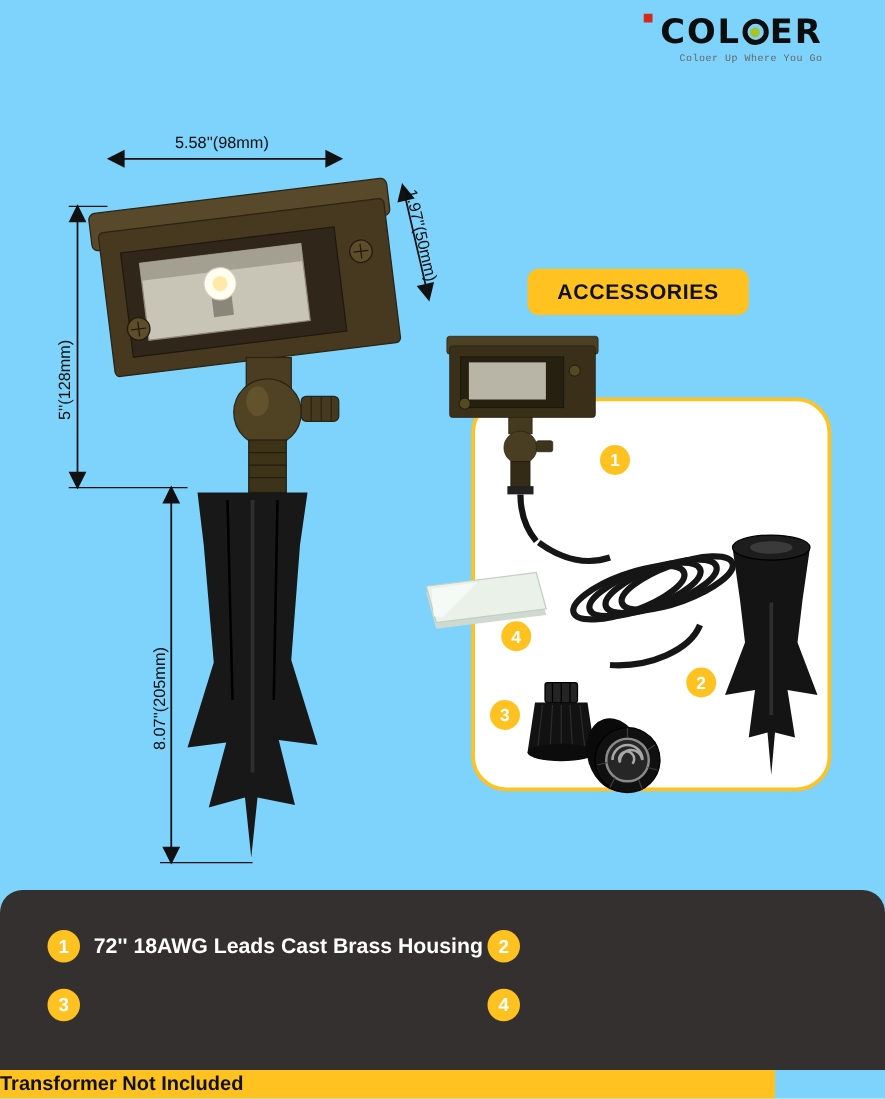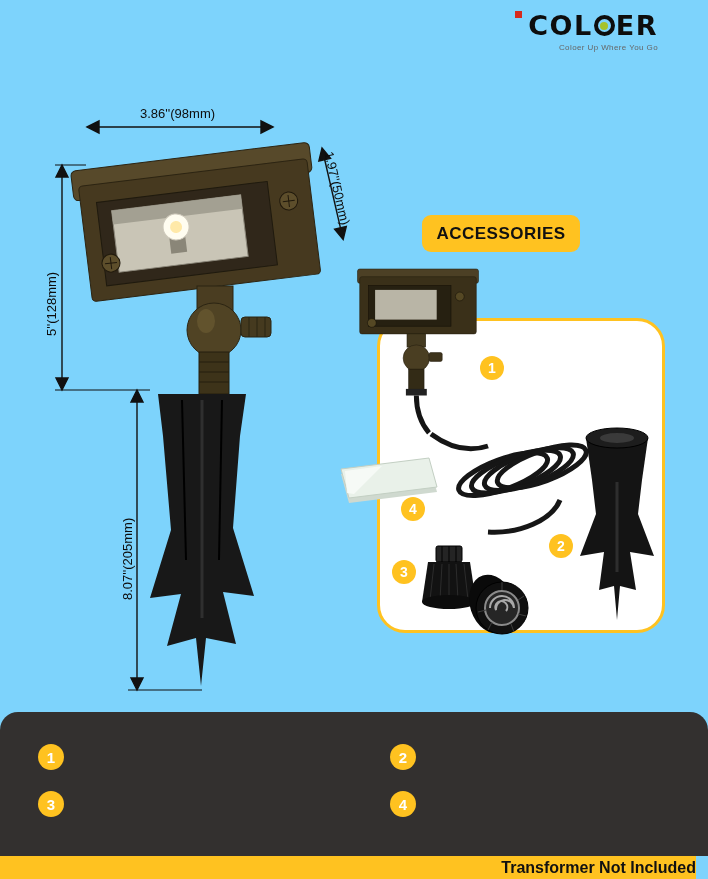--- a/index.html
+++ b/index.html
@@ -9,31 +9,31 @@
 
   
   .logo{position:absolute;top:10px;right:50px;text-align:right;z-index:5;}
   .brand{display:flex;align-items:center;justify-content:flex-end;font-weight:800;
          font-size:27px;letter-spacing:1.5px;color:#0d0d0d;position:relative;
          font-family:"DejaVu Sans","Liberation Sans",sans-serif;}
   .red-mark{position:absolute;left:-13px;top:1px;width:7px;height:7px;background:#d6291c;}
   .lens-o{width:21px;height:21px;border:4.5px solid #0d0d0d;border-radius:50%;
           box-sizing:border-box;margin:0 1px;position:relative;}
   .lens-o::after{content:"";position:absolute;inset:2.5px;background:#a6c32a;border-radius:50%;}
-  .tagline{font-size:8px;color:#666;margin-top:2px;letter-spacing:.4px;}
+  .tagline{font-size:8px;color:#666;margin-top:2px;letter-spacing:.4px;font-family:Liberation Mono, monospace;}
 
   
   .dim-label{position:absolute;font-size:13px;color:#0d0d0d;white-space:nowrap;z-index:4;}
   .dim-width{left:140px;top:106px;}
   .dim-face{left:336px;top:150px;transform:rotate(77deg);transform-origin:left top;}
   .dim-body{left:44px;top:336px;transform:rotate(-90deg);transform-origin:left top;}
   .dim-stake{left:120px;top:600px;transform:rotate(-90deg);transform-origin:left top;}
 
   
-  .acc-badge{position:absolute;left:422px;top:215px;width:158px;height:37px;z-index:2;
+  .acc-badge{position:absolute;left:422px;top:215px;width:177px;height:37px;z-index:2;
              background:var(--accent);border-radius:9px;display:flex;align-items:center;
              justify-content:center;font-weight:800;font-size:17px;letter-spacing:.5px;color:#111;}
   .acc-box{position:absolute;left:377px;top:318px;width:282px;height:309px;z-index:1;
            border:3px solid var(--accent);border-radius:28px;background:#fff;}
   .art{position:absolute;left:0;top:0;z-index:2;}
   .callout{position:absolute;width:24px;height:24px;border-radius:50%;background:var(--accent);
            color:#fff;font-weight:800;font-size:14px;display:flex;align-items:center;
            justify-content:center;z-index:3;}
   .c1{left:480px;top:356px;} .c2{left:549px;top:534px;}
   .c3{left:392px;top:560px;} .c4{left:401px;top:497px;}
@@ -43,22 +43,22 @@
             border-radius:18px 18px 0 0;z-index:4;}
   .feature{position:absolute;display:flex;align-items:center;gap:11px;}
   .f1{left:38px;top:32px;} .f2{left:390px;top:32px;}
   .f3{left:38px;top:79px;} .f4{left:390px;top:79px;}
   .fnum{width:26px;height:26px;border-radius:50%;background:var(--accent);color:#fff;
         font-weight:800;font-size:15px;display:flex;align-items:center;justify-content:center;
         flex:0 0 auto;}
   .ftext{color:#fff;font-weight:700;font-size:17px;}
 
   
-  .footer{position:absolute;left:0;top:856px;width:696px;height:23px;background:var(--accent);
-          display:flex;align-items:center;justify-content:flex-end;z-index:5;
+  .footer{position:absolute;left:0;top:856px;width:620px;height:23px;background:var(--accent);
+          display:flex;align-items:center;justify-content:flex-start;z-index:5;
           font-weight:800;font-size:16px;color:#111;}
 </style>
 </head>
 <body>
 
 <div class="canvas">
 
   <div class="logo">
     <div class="brand">
       <span class="red-mark"></span>
@@ -201,35 +201,36 @@
           <line x1="44" y1="22" x2="38" y2="26"></line>
           <line x1="46" y1="42" x2="38" y2="40"></line>
           <line x1="34" y1="58" x2="31" y2="50"></line>
           <line x1="8" y1="56" x2="12" y2="48"></line>
           <line x1="-2" y1="38" x2="6" y2="36"></line>
         </g>
       </g>
     </g>
   </svg>
 
-  <div class="dim-label dim-width">3.86''(98mm)</div>
+  <div class="dim-label dim-width">5.58''(98mm)</div>
   <div class="dim-label dim-face">1.97''(50mm)</div>
   <div class="dim-label dim-body">5''(128mm)</div>
   <div class="dim-label dim-stake">8.07''(205mm)</div>
 
   <div class="acc-badge">ACCESSORIES</div>
 
   <div class="callout c1">1</div>
   <div class="callout c2">2</div>
   <div class="callout c3">3</div>
   <div class="callout c4">4</div>
 
   <div class="features">
     <div class="feature f1">
       <span class="fnum">1</span>
+      <span class="ftext">72'' 18AWG  Leads Cast Brass Housing</span>
     </div>
     <div class="feature f2">
       <span class="fnum">2</span>
     </div>
     <div class="feature f3">
       <span class="fnum">3</span>
     </div>
     <div class="feature f4">
       <span class="fnum">4</span>
     </div>

